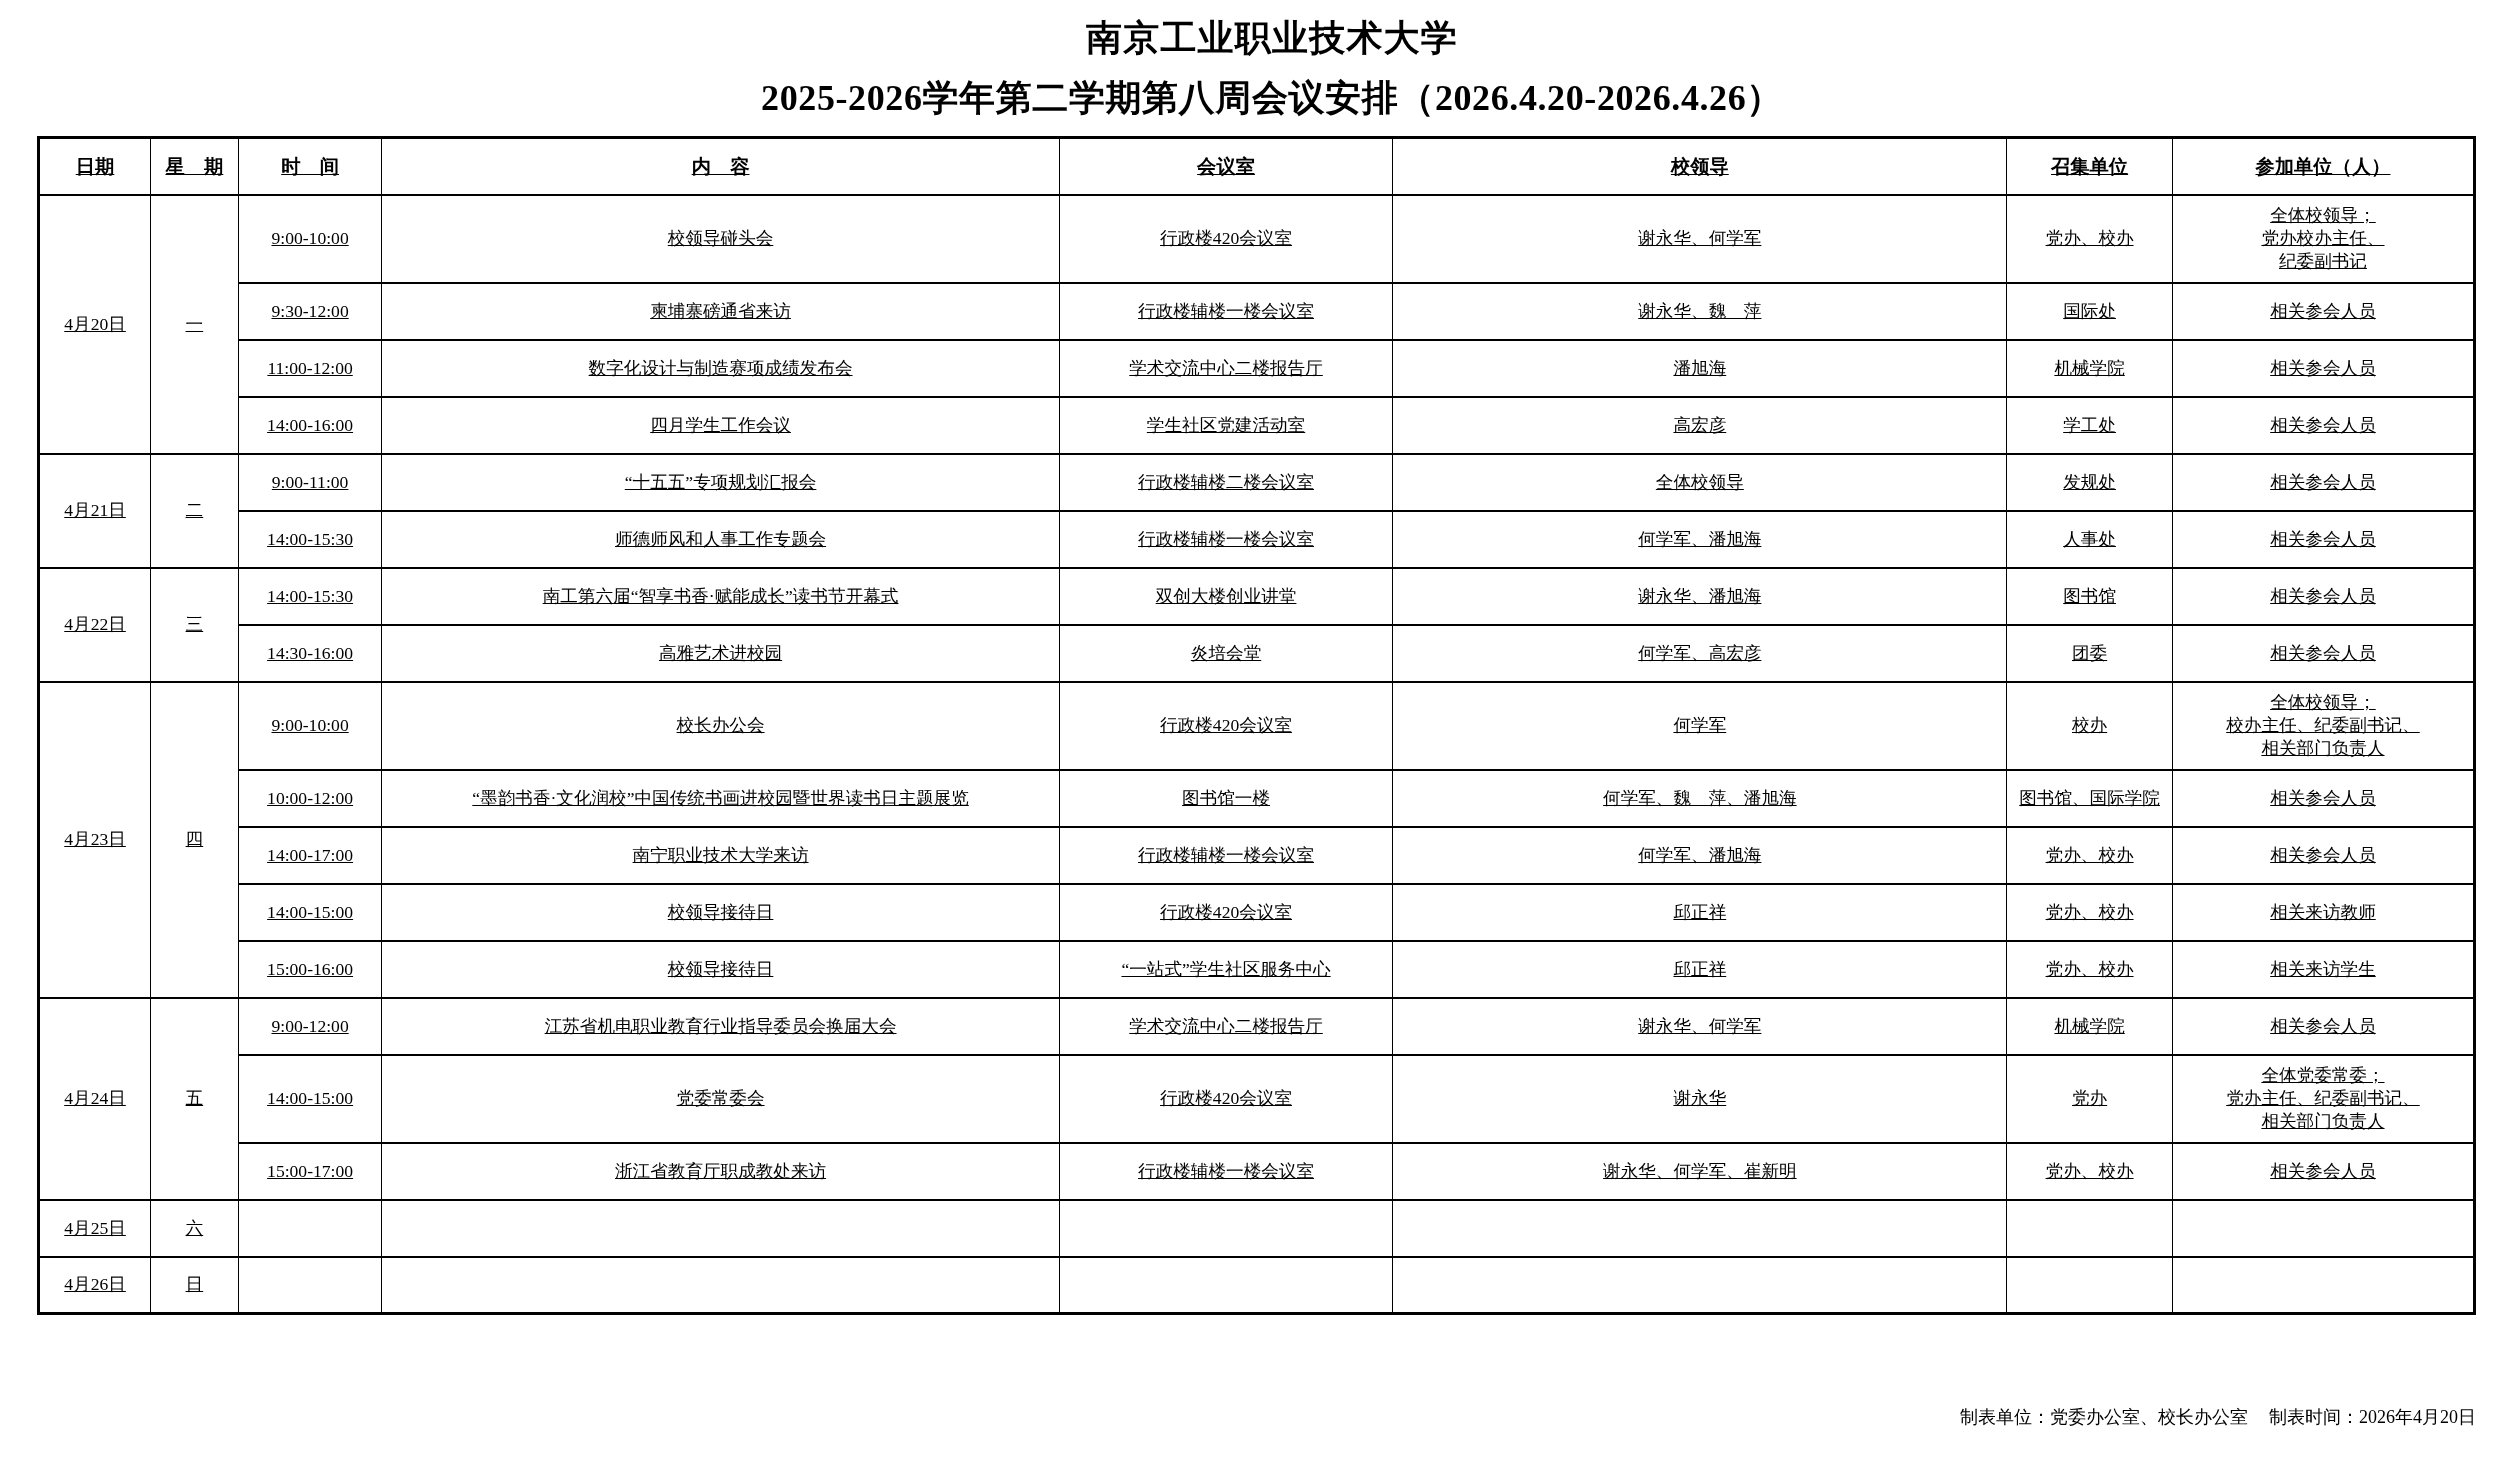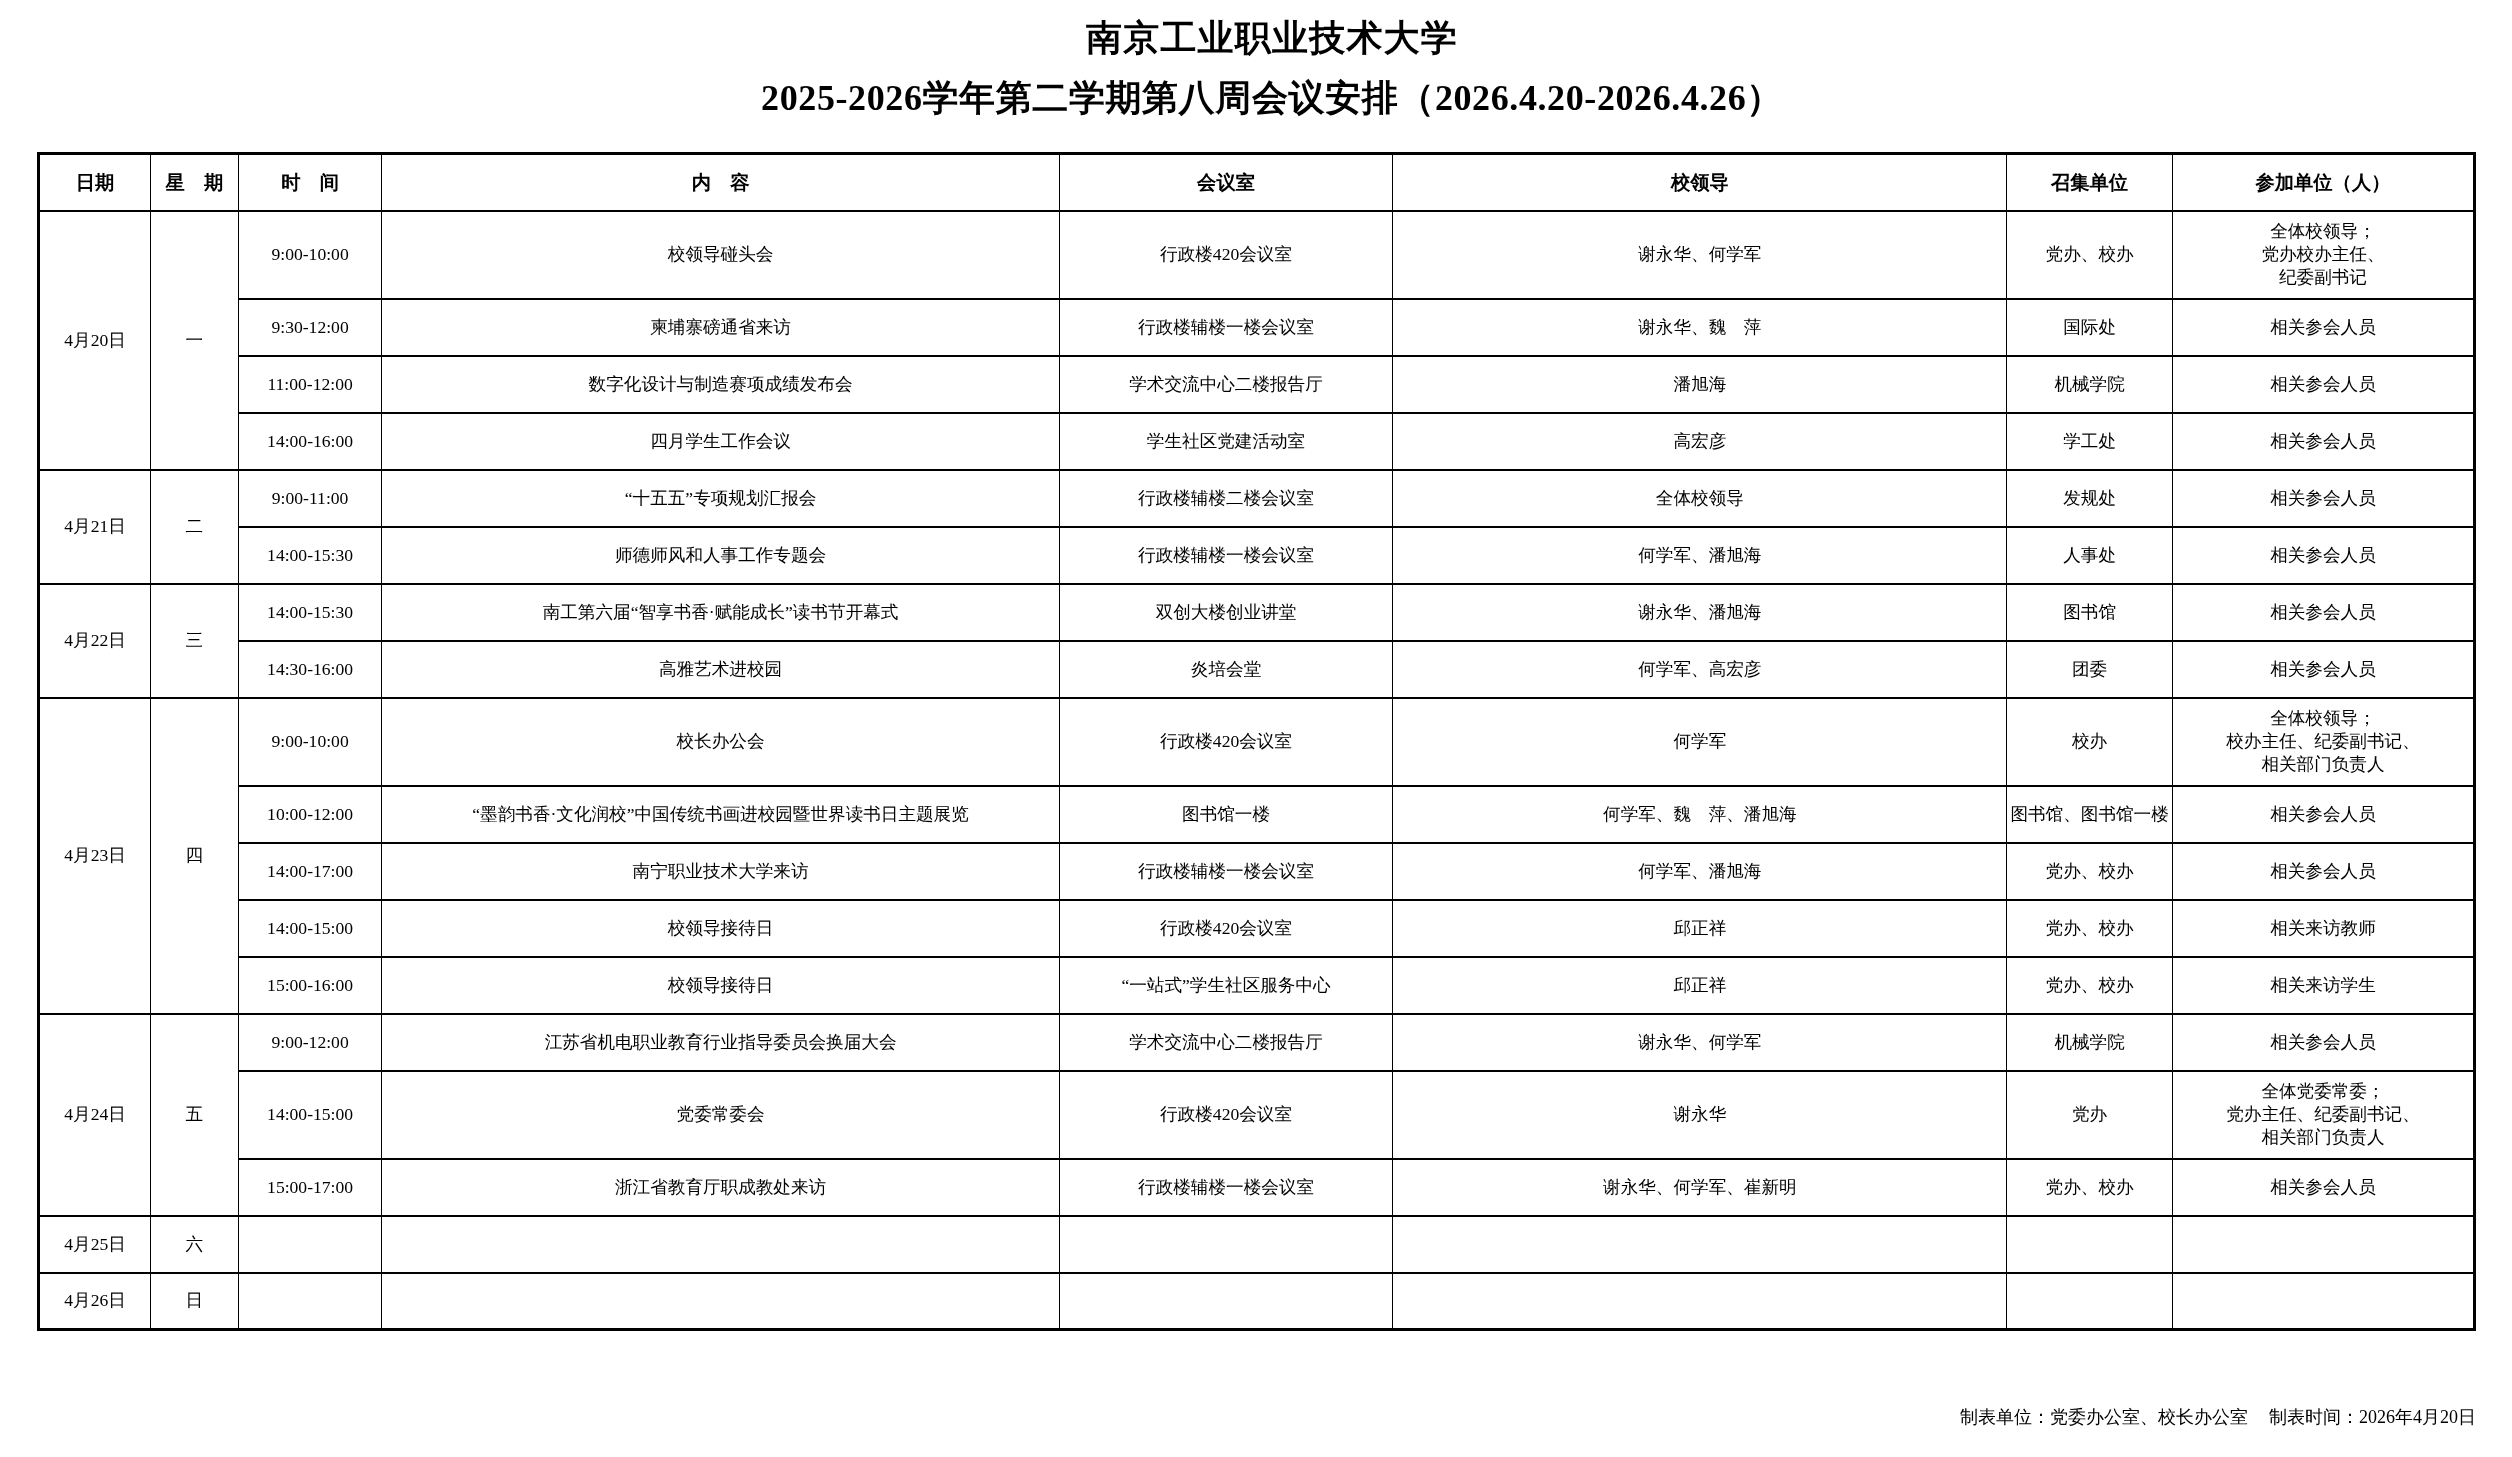--- a/index.html
+++ b/index.html
@@ -3,21 +3,21 @@
 <meta charset="utf-8">
 <style>
   html,body{margin:0;padding:0;background:#ffffff;}
   body{
     width:2512px;height:1457px;overflow:hidden;position:relative;
     font-family:"Liberation Serif","DejaVu Serif",serif;color:#000;
   }
   .titles{text-align:center;padding-top:15px;padding-left:32px;}
   .main-title{font-size:36px;font-weight:bold;line-height:46px;letter-spacing:1.2px;}
   .sub-title{font-size:36px;font-weight:bold;line-height:46px;margin-top:14px;letter-spacing:0.6px;}
-  .tbl-wrap{position:absolute;left:37px;right:36px;top:152px;}
+  .tbl-wrap{position:absolute;left:37px;right:36px;top:136px;text-decoration:underline;}
   table.schedule{
     width:100%;border-collapse:collapse;table-layout:fixed;
     border:3.5px solid #000;
   }
   table.schedule th,table.schedule td{
     border-left:1.2px solid #000;border-right:1.2px solid #000;
     border-top:2.9px solid #000;border-bottom:2.9px solid #000;
     text-align:center;vertical-align:middle;
     font-size:17.6px;line-height:1.3;
     padding:0 2.3px;overflow:hidden;
@@ -149,21 +149,21 @@
           <td>校办</td>
           <td class="multi">全体校领导；
 校办主任、纪委副书记、
 相关部门负责人</td>
         </tr>
         <tr class="normal">
           <td>10:00-12:00</td>
           <td>“墨韵书香·文化润校”中国传统书画进校园暨世界读书日主题展览</td>
           <td>图书馆一楼</td>
           <td>何学军、魏　萍、潘旭海</td>
-          <td>图书馆、图书馆一楼</td>
+          <td>图书馆、国际学院</td>
           <td>相关参会人员</td>
         </tr>
         <tr class="normal">
           <td>14:00-17:00</td>
           <td>南宁职业技术大学来访</td>
           <td>行政楼辅楼一楼会议室</td>
           <td>何学军、潘旭海</td>
           <td>党办、校办</td>
           <td>相关参会人员</td>
         </tr>

